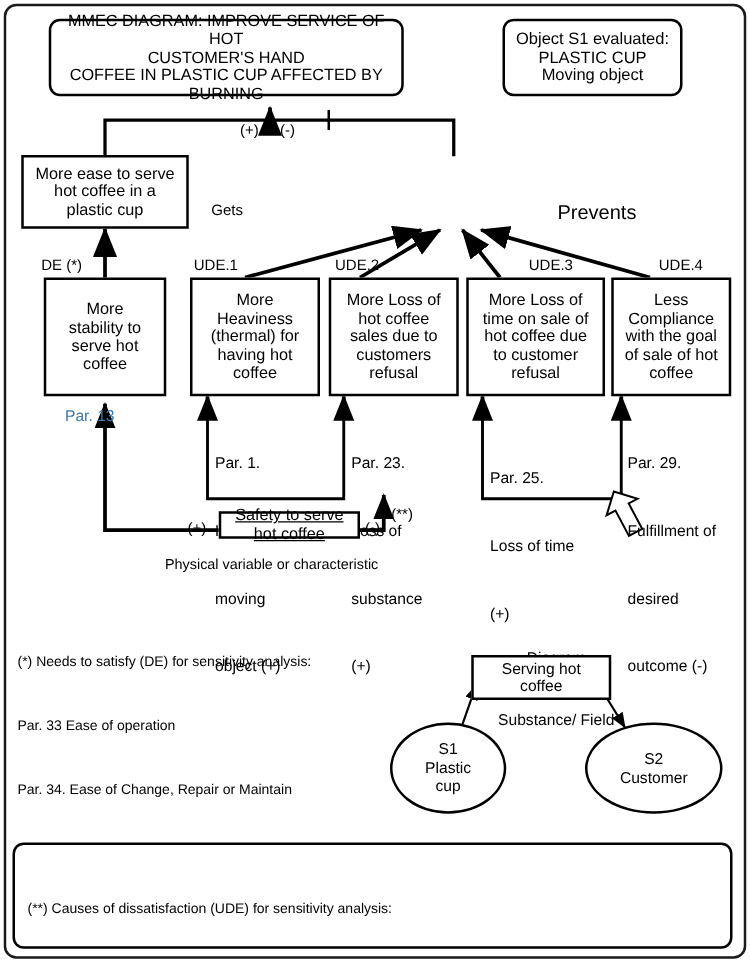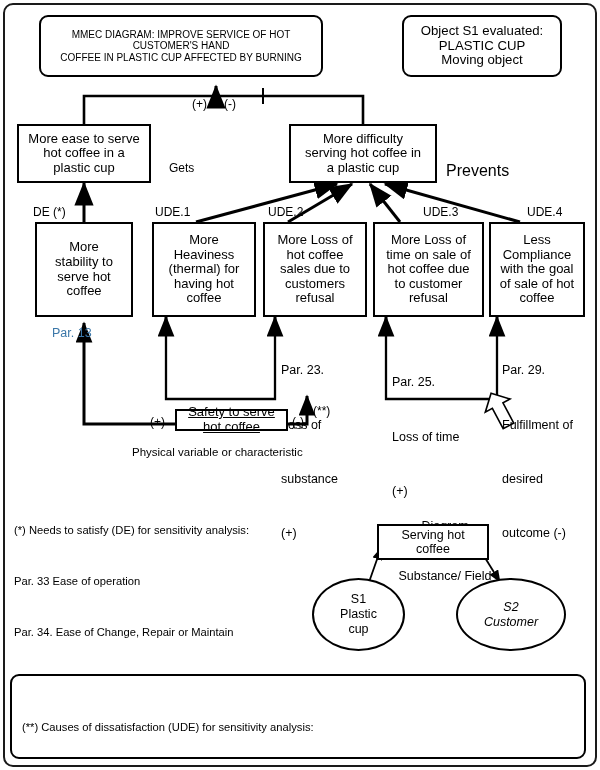--- a/index.html
+++ b/index.html
@@ -91,51 +91,44 @@
       <path d="M288,424 L307,424 L307,399" stroke-width="3"></path>
       <line x1="307" y1="410" x2="307" y2="396" stroke-width="3" marker-end="url(#ahs)"></line>
 
       <path d="M494,428 L494,405 L486,405 L500,391 L514,405 L506,405 L506,428 z" stroke="#000" stroke-width="1.6" fill="#fff" transform="rotate(-28 500 410)"></path>
 
       <line x1="368" y1="585" x2="381" y2="548" stroke-width="1.8" marker-end="url(#ahs)"></line>
       <line x1="479" y1="548" x2="500" y2="582" stroke-width="1.8" marker-end="url(#ahs)"></line>
     </g>
   </svg>
 
-  <div class="box rbox" style="left:39px; top:15px; width:284px; height:62px; font-size:10px;">
+  <div class="box rbox" style="left:39px; top:15px; width:284px; height:62px; font-size:13px;">
     <div>
       <div>MMEC DIAGRAM: IMPROVE SERVICE OF HOT</div>
       <div>CUSTOMER'S HAND</div>
       <div>COFFEE IN PLASTIC CUP AFFECTED BY BURNING</div>
     </div>
   </div>
 
-  <div class="box rbox" style="left:402px; top:15px; width:160px; height:62px; font-size:13.2px;">
+  <div class="box rbox" style="left:402px; top:15px; width:144px; height:62px; font-size:13.2px;">
     <div>
       <div>Object S1 evaluated:</div>
       <div>PLASTIC CUP</div>
       <div>Moving object</div>
     </div>
   </div>
 
   <div class="box" style="left:17px; top:124px; width:134px; height:59px; font-size:13px;">
     <div>
       <div>More ease to serve</div>
       <div>hot coffee in a</div>
       <div>plastic cup</div>
     </div>
   </div>
 
-  <div class="box" style="left:289px; top:124px; width:148px; height:59px; font-size:13px;">
-    <div>
-      <div>More difficulty</div>
-      <div>serving hot coffee in</div>
-      <div>a plastic cup</div>
-    </div>
-  </div>
 
   <div class="lbl" style="left:192px; top:98px; font-size:12px;">(+)</div>
   <div class="lbl" style="left:224px; top:98px; font-size:12px;">(-)</div>
   <div class="lbl" style="left:169px; top:162px; font-size:12px;">Gets</div>
   <div class="lbl" style="left:446px; top:162px; font-size:16px;">Prevents</div>
 
   <div class="lbl" style="left:33px; top:206px;">DE (*)</div>
   <div class="lbl" style="left:155px; top:206px;">UDE.1</div>
   <div class="lbl" style="left:268px; top:206px;">UDE.2</div>
   <div class="lbl" style="left:423px; top:206px;">UDE.3</div>
@@ -185,20 +178,26 @@
       <div>Less</div>
       <div>Compliance</div>
       <div>with the goal</div>
       <div>of sale of hot</div>
       <div>coffee</div>
     </div>
   </div>
 
   <div class="lbl blue" style="left:20px; top:326px; font-size:12.5px;margin-left:32px;">Par. 13</div>
 
+  <div class="lbl" style="left:172px; top:325px; font-size:12.5px; line-height:1.45;">
+    <div>Par. 1.</div>
+    <div>Heaviness of</div>
+    <div>moving</div>
+    <div>object (+)</div>
+  </div>
 
   <div class="lbl" style="left:281px; top:325px; font-size:12.5px; line-height:1.45;">
     <div>Par. 23.</div>
     <div>Loss of</div>
     <div>substance</div>
     <div>(+)</div>
   </div>
 
   <div class="lbl" style="left:392px; top:337px; font-size:12.5px; line-height:1.45;">
     <div>Par. 25.</div>
@@ -252,21 +251,21 @@
   </div>
 
   <div class="ell" style="left:312px; top:578px; width:93px; height:73px;">
     <div>
       <div>S1</div>
       <div>Plastic</div>
       <div>cup</div>
     </div>
   </div>
 
-  <div class="ell" style="left:456px; top:578px; width:110px; height:73px;font-style:italic;">
+  <div class="ell" style="left:468px; top:578px; width:110px; height:73px;">
     <div>
       <div>S2</div>
       <div>Customer</div>
     </div>
   </div>
 
   <div class="bottom-box" style="left:10px; top:674px; width:576px; height:85px;"></div>
   <div class="legend" style="left:22px; top:682px; width:560px; line-height:1.62;">
     <div>(**) Causes of dissatisfaction (UDE) for sensitivity analysis:</div>
     

